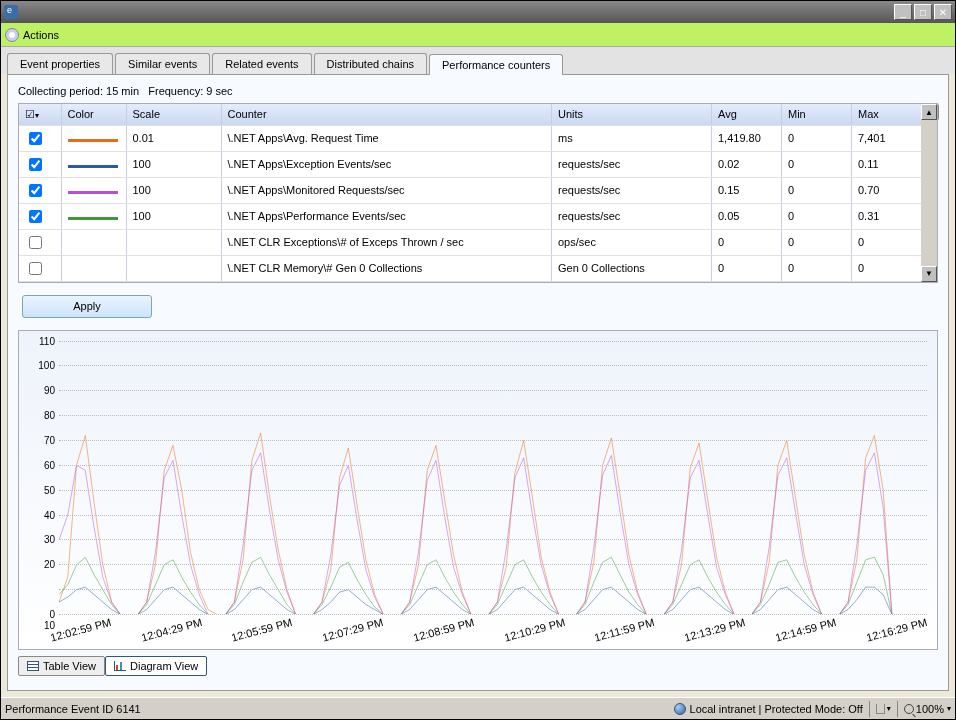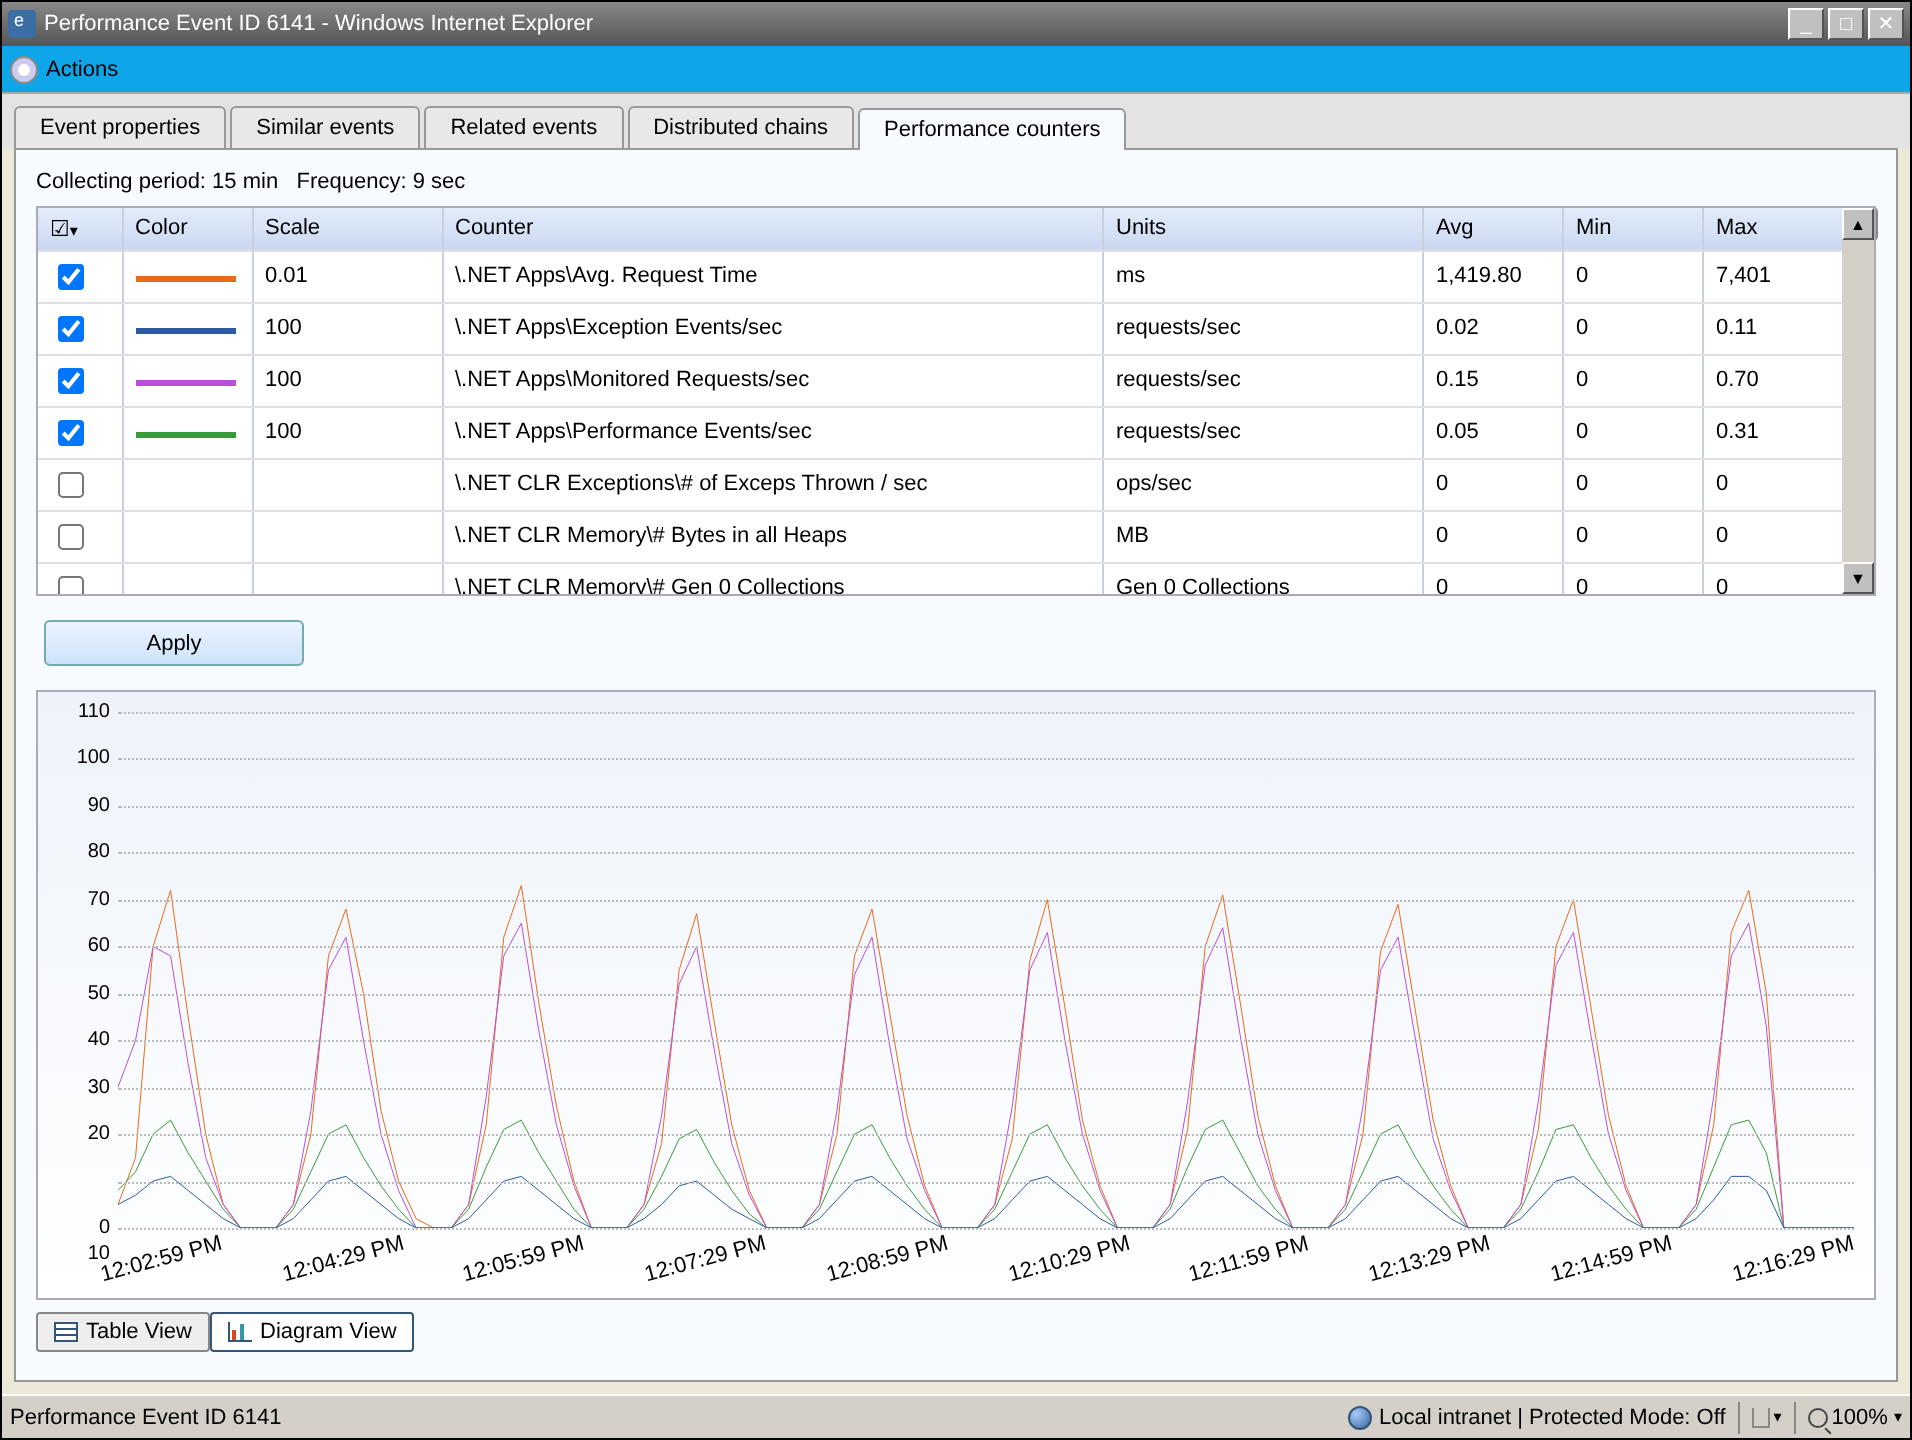--- a/index.html
+++ b/index.html
@@ -3,21 +3,21 @@
 <meta charset="utf-8">
 <style>
   * { box-sizing: border-box; font-family: Tahoma, sans-serif; font-size: 11px; }
   body { margin: 0; background: #d4d0c8; width: 956px; height: 720px; overflow: hidden; }
   .window { border: 1px solid #000; width: 956px; height: 720px; background:#ece9d8; display:flex; flex-direction:column;}
   .titlebar { background: linear-gradient(#888,#555); color:#fff; height:22px; display:flex; align-items:center; padding:0 3px; font-size:12px;}
   .titlebar .ie-icon { width:14px; height:14px; margin-right:4px; background:#3a6ea5; border-radius:2px; display:inline-block; position:relative;}
   .titlebar .ie-icon::after{content:"e"; color:#fff; font-size:9px; position:absolute; left:3px; top:0;}
   .titlebar .spacer{flex:1;}
   .titlebar .win-btn { width:18px; height:16px; background:#c0c0c0; border:1px solid #fff; border-right-color:#555; border-bottom-color:#555; margin-left:2px; display:flex; align-items:center; justify-content:center; font-size:10px;}
-  .toolbar { background:#0ea5e9; height:24px; display:flex; align-items:center; padding:0 4px; border-bottom:1px solid #aaa;}
+  .toolbar { background:#bef264; height:24px; display:flex; align-items:center; padding:0 4px; border-bottom:1px solid #aaa;}
   .toolbar .gear-icon{width:14px; height:14px; margin-right:4px; border:1px solid #888; border-radius:50%; position:relative; background:#cce;}
   .toolbar .gear-icon::after{content:""; position:absolute; inset:3px; background:#fff; border-radius:50%;}
   .tabs { display:flex; padding:6px 6px 0 6px; background:#e3e3e3;}
   .tab { border:1px solid #999; border-bottom:none; padding:4px 12px; margin-right:2px; background:#e8e8e8; border-top-left-radius:3px; border-top-right-radius:3px; cursor:default;}
   .tab.active { background:#f7fbff; position:relative; top:1px;}
   .tab-panel { flex:1; border:1px solid #999; margin:0 6px 6px 6px; background:#f7fbff; padding:10px; display:flex; flex-direction:column; overflow:hidden;}
   .panel-topright{position:absolute;right:16px;top:56px;}
   .help-icon{width:18px;height:18px;border:1px solid #888;border-radius:3px;background:#eef;display:flex;align-items:center;justify-content:center;color:#357;font-weight:bold;}
   .info { margin-bottom:6px; }
   .table-wrap{border:1px solid #aab;max-height:195px;overflow:hidden;position:relative;}
@@ -53,21 +53,20 @@
   .zoom-icon::after{content:"";position:absolute;bottom:-3px;right:-3px;width:4px;height:1px;background:#444;transform:rotate(45deg);}
   .lock-icon{width:9px;height:10px;border:1px solid #888;border-top:none;position:relative;margin-right:2px;}
   .drop{font-size:8px;}
 </style>
 </head>
 <body>
 
 <div class="window">
   <div class="titlebar">
     <span class="ie-icon"></span>
-    <span>Performance Event ID 6141 - Windows Internet Explorer</span>
     <span class="spacer"></span>
     <span class="win-btn">_</span>
     <span class="win-btn">□</span>
     <span class="win-btn">✕</span>
   </div>
   <div class="toolbar">
     <span class="gear-icon"></span>
     <span>Actions</span>
   </div>
 
@@ -144,30 +143,20 @@
                 <td>0.05</td>
                 <td>0</td>
                 <td>0.31</td>
               </tr>
               <tr>
                 <td><input type="checkbox" style=""></td>
                 <td></td>
                 <td></td>
                 <td>\.NET CLR Exceptions\# of Exceps Thrown / sec</td>
                 <td>ops/sec</td>
-                <td>0</td>
-                <td>0</td>
-                <td>0</td>
-              </tr>
-              <tr>
-                <td><input type="checkbox" style=""></td>
-                <td></td>
-                <td></td>
-                <td>\.NET CLR Memory\# Bytes in all Heaps</td>
-                <td>MB</td>
                 <td>0</td>
                 <td>0</td>
                 <td>0</td>
               </tr>
               <tr>
                 <td><input type="checkbox" style=""></td>
                 <td></td>
                 <td></td>
                 <td>\.NET CLR Memory\# Gen 0 Collections</td>
                 <td>Gen 0 Collections</td>

